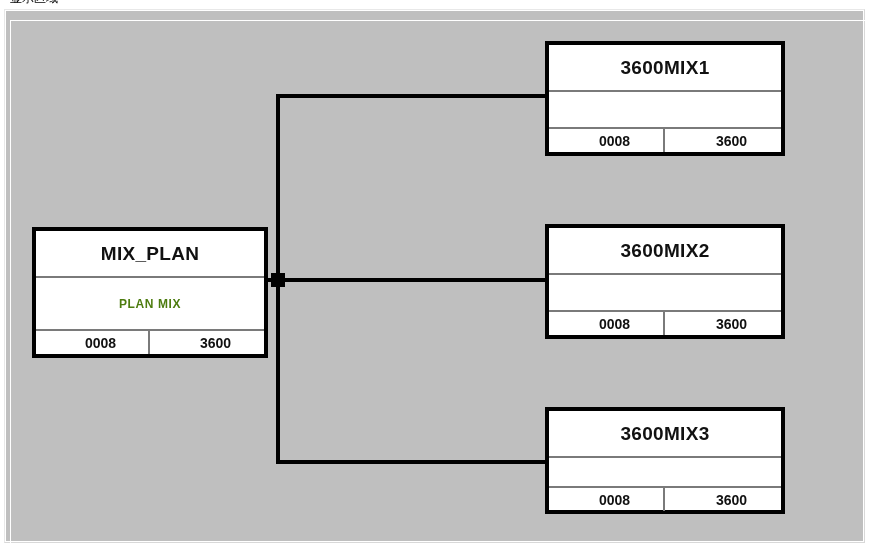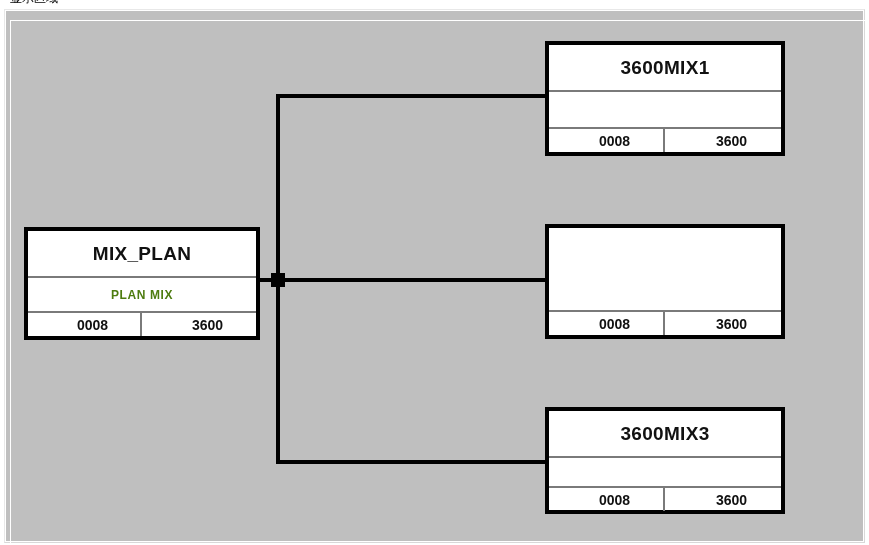--- a/index.html
+++ b/index.html
@@ -171,39 +171,40 @@
     <line x1="276" y1="96" x2="547" y2="96" stroke="#000000" stroke-width="4"></line>
 
     <line x1="276" y1="280" x2="547" y2="280" stroke="#000000" stroke-width="4"></line>
 
     <line x1="276" y1="462" x2="547" y2="462" stroke="#000000" stroke-width="4"></line>
 
     <rect x="271" y="273" width="14" height="14" fill="#000000"></rect>
     <circle cx="278" cy="280" r="7" fill="#000000"></circle>
   </svg>
 
-  <div class="node" style="left:24px; top:227px; width:236px; height:113px;">
+  <div class="node" style="left:32px; top:227px; width:236px; height:131px;">
     <div class="node-title">MIX_PLAN</div>
     <div class="node-sub">PLAN MIX</div>
     <div class="node-footer">
       <div class="cell left">0008</div>
       <div class="cell right">3600</div>
     </div>
   </div>
 
   <div class="node" style="left:545px; top:41px; width:240px; height:115px;">
     <div class="node-title">3600MIX1</div>
     <div class="node-sub"></div>
     <div class="node-footer">
       <div class="cell left">0008</div>
       <div class="cell right">3600</div>
     </div>
   </div>
 
   <div class="node" style="left:545px; top:224px; width:240px; height:115px;">
+    <div class="node-title">3600MIX2</div>
     <div class="node-sub"></div>
     <div class="node-footer">
       <div class="cell left">0008</div>
       <div class="cell right">3600</div>
     </div>
   </div>
 
   <div class="node" style="left:545px; top:407px; width:240px; height:107px;">
     <div class="node-title">3600MIX3</div>
     <div class="node-sub"></div>

